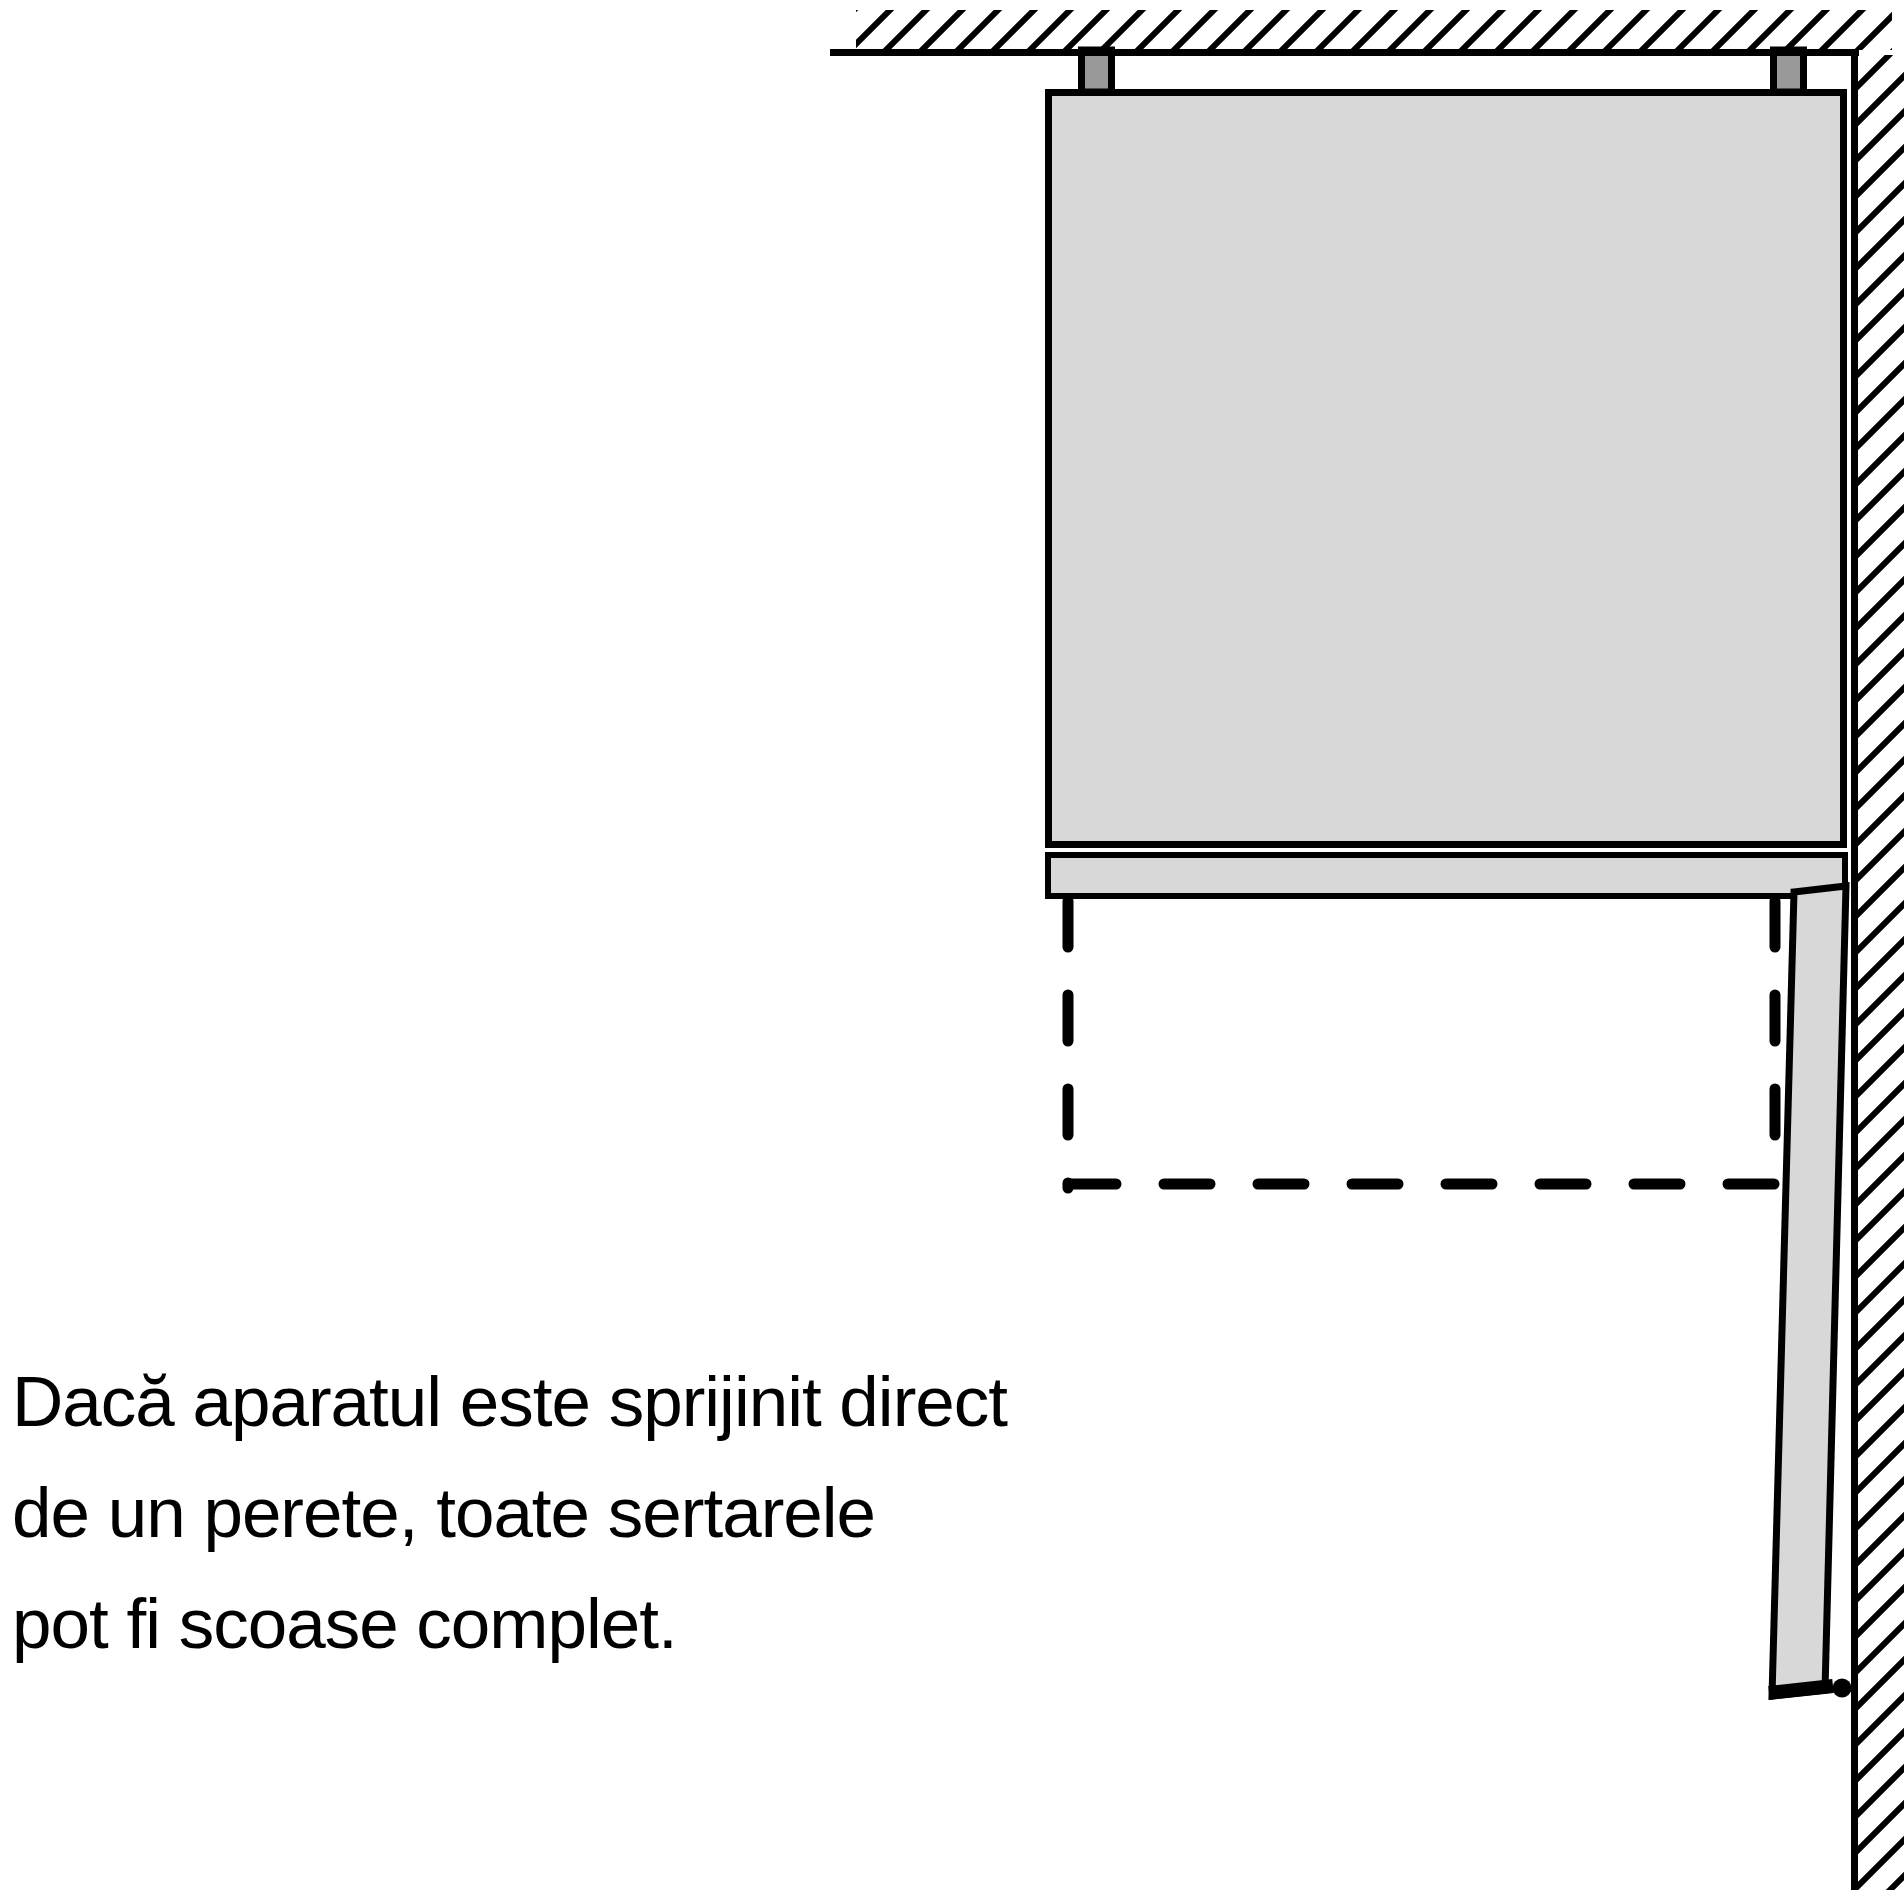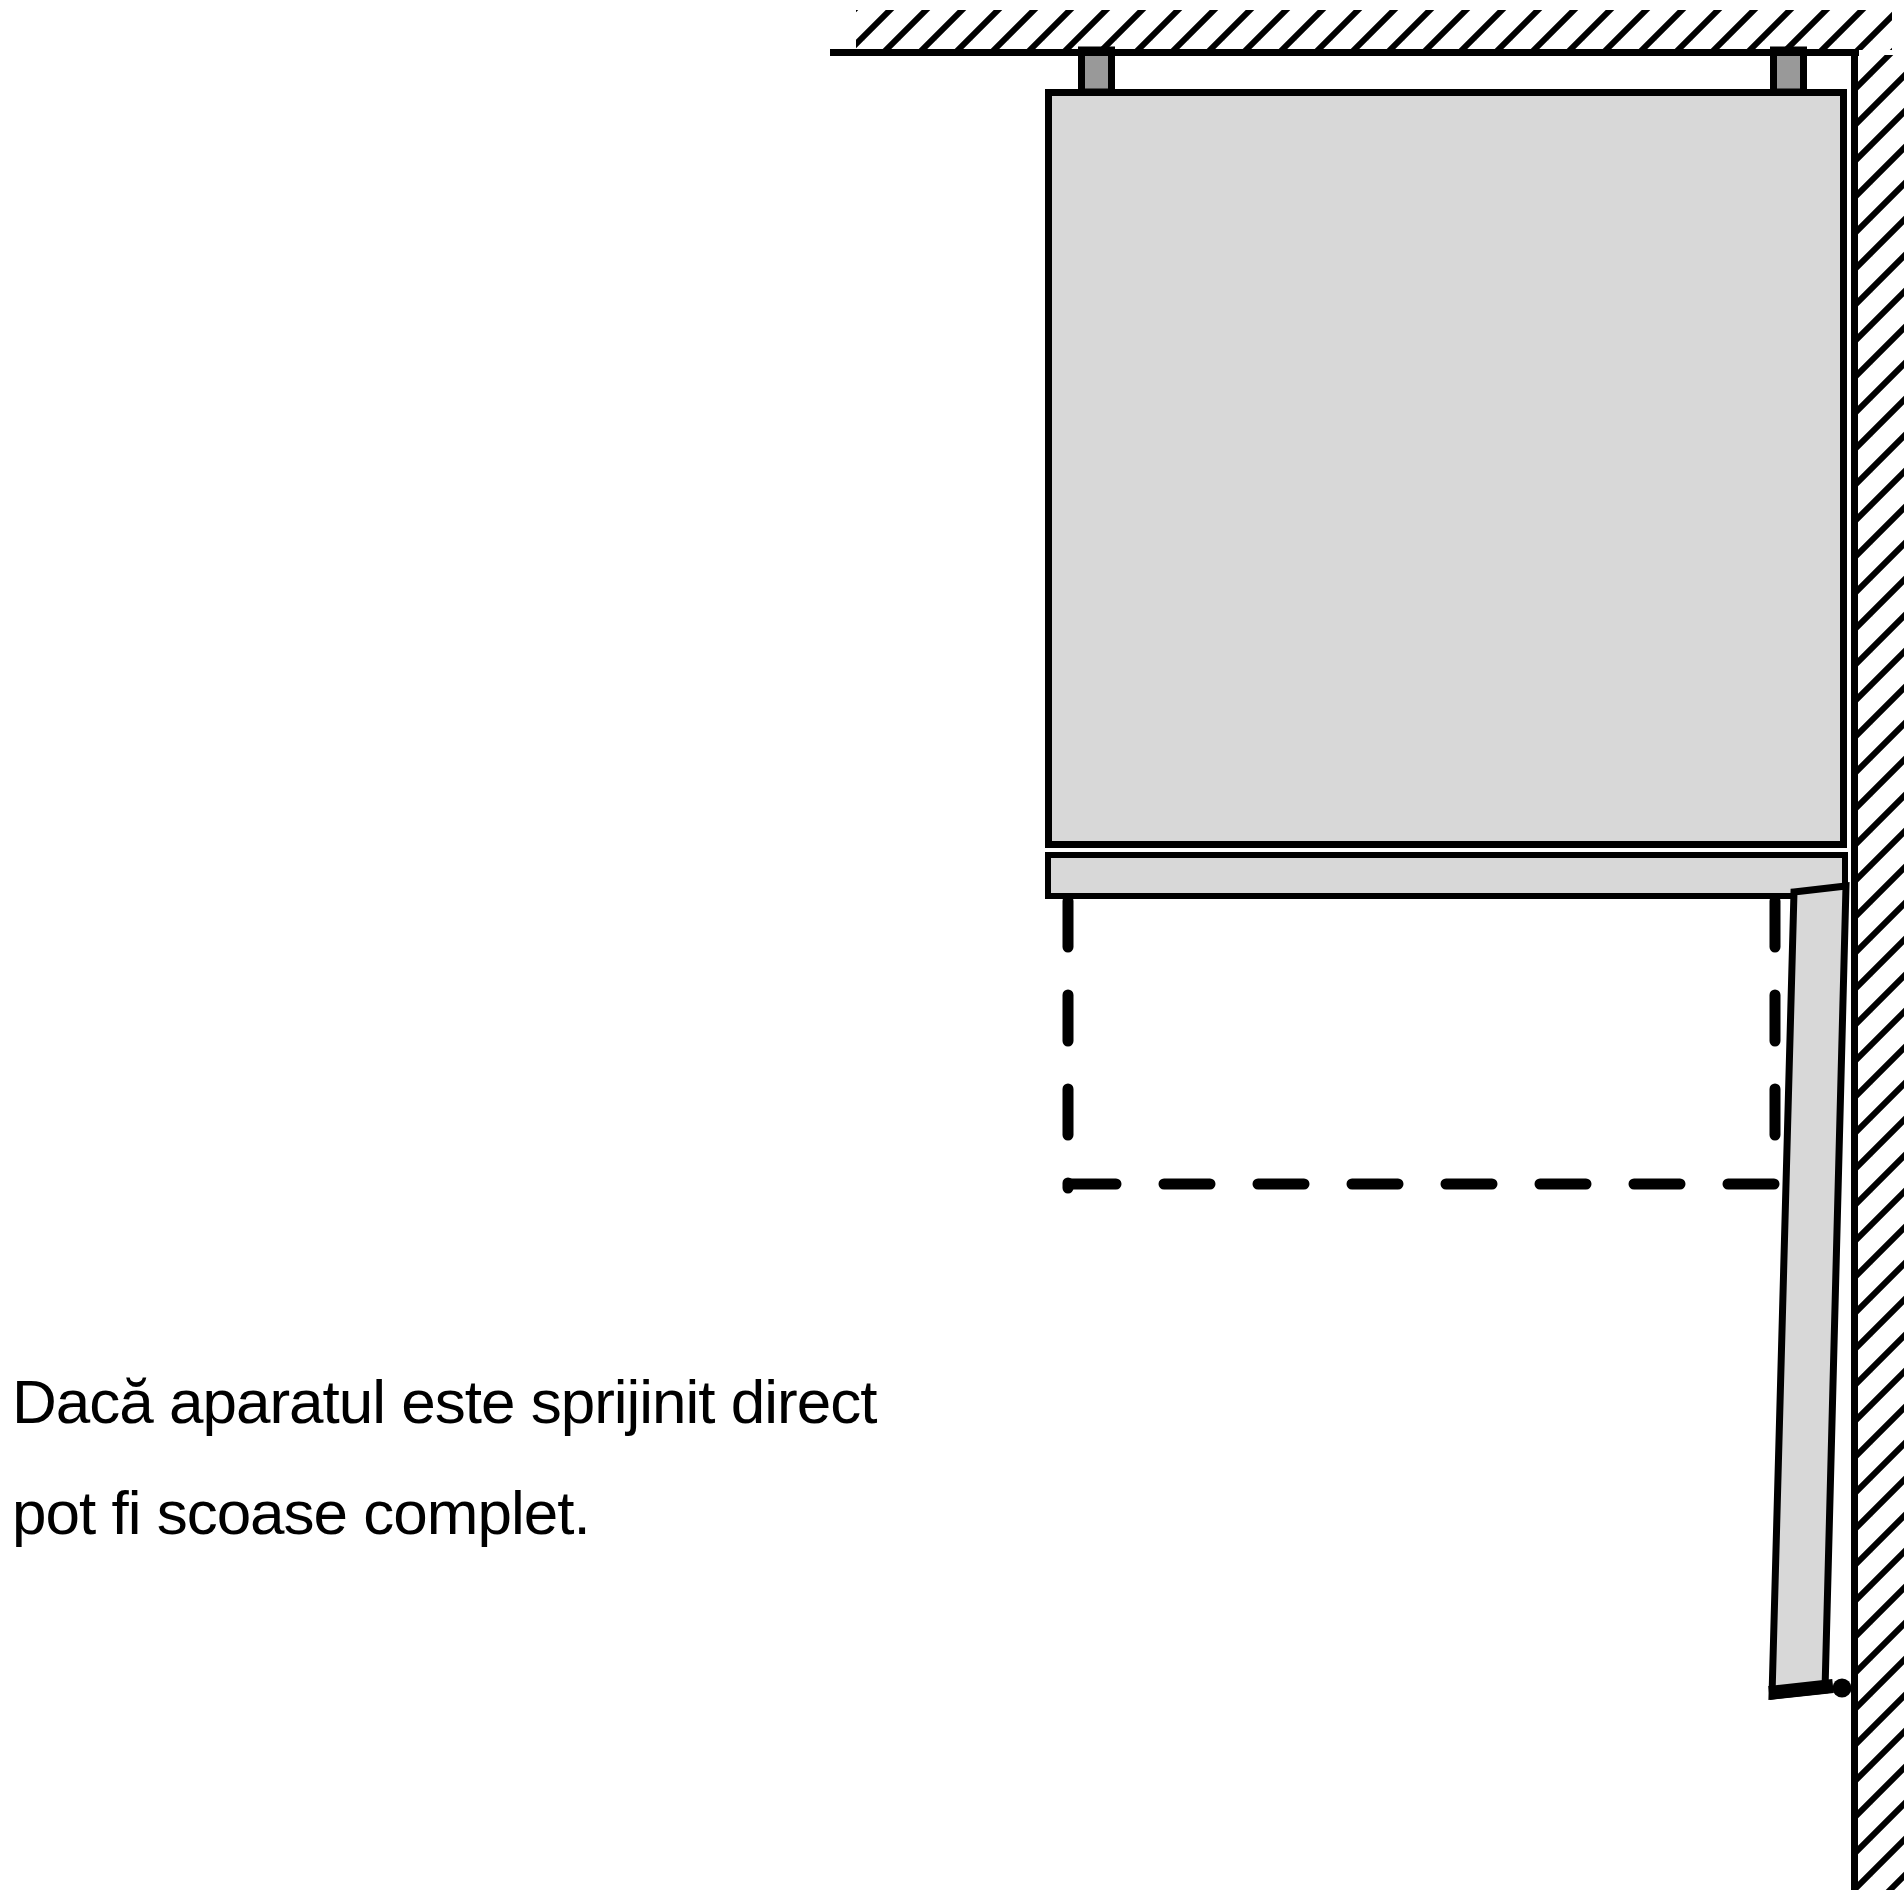--- a/index.html
+++ b/index.html
@@ -20,21 +20,21 @@
     left: 0;
     top: 0;
     width: 1904px;
     height: 1904px;
     display: block;
   }
   .caption {
     position: absolute;
     left: 12px;
     top: 1346px;
-    font-size: 62px;
+    font-size: 71px;
     line-height: 111px;
     color: #000000;
     white-space: nowrap;
     letter-spacing: -1px;
   }
 </style>
 </head>
 <body>
 
 <div class="page">
@@ -65,16 +65,17 @@
     <line x1="1775" y1="901" x2="1775" y2="1178" stroke="#000000" stroke-width="11" stroke-dasharray="46 48" stroke-linecap="round"></line>
     <line x1="1070" y1="1184" x2="1779" y2="1184" stroke="#000000" stroke-width="11" stroke-dasharray="46 48" stroke-linecap="round"></line>
 
     <polygon points="1794,892 1846,886 1825,1690 1772,1696" stroke="#000000" stroke-width="7" fill="#d8d8d8"></polygon>
     <line x1="1769" y1="1693" x2="1833" y2="1686" stroke="#000000" stroke-width="14"></line>
     <circle cx="1842" cy="1688" r="9.5" fill="#000000"></circle>
   </svg>
 
   <div class="caption">
     <div>Dacă aparatul este sprijinit direct</div>
+    <div>de un perete, toate sertarele</div>
     <div>pot fi scoase complet.</div>
   </div>
 
 </div>
 
 </body></html>

